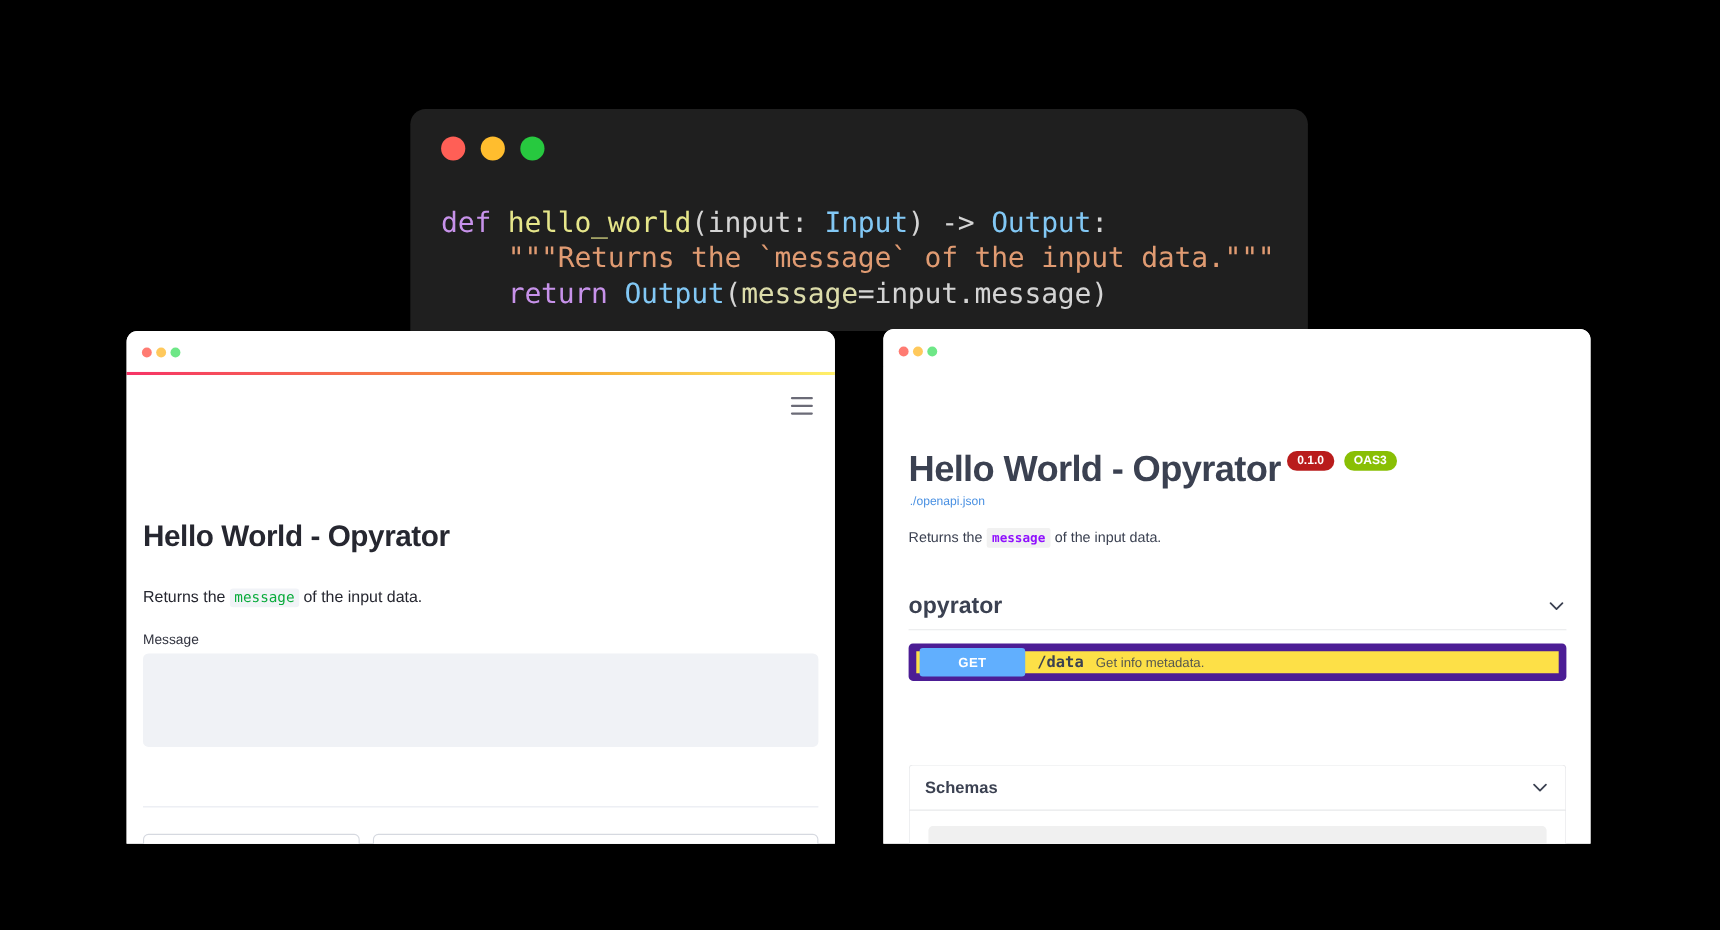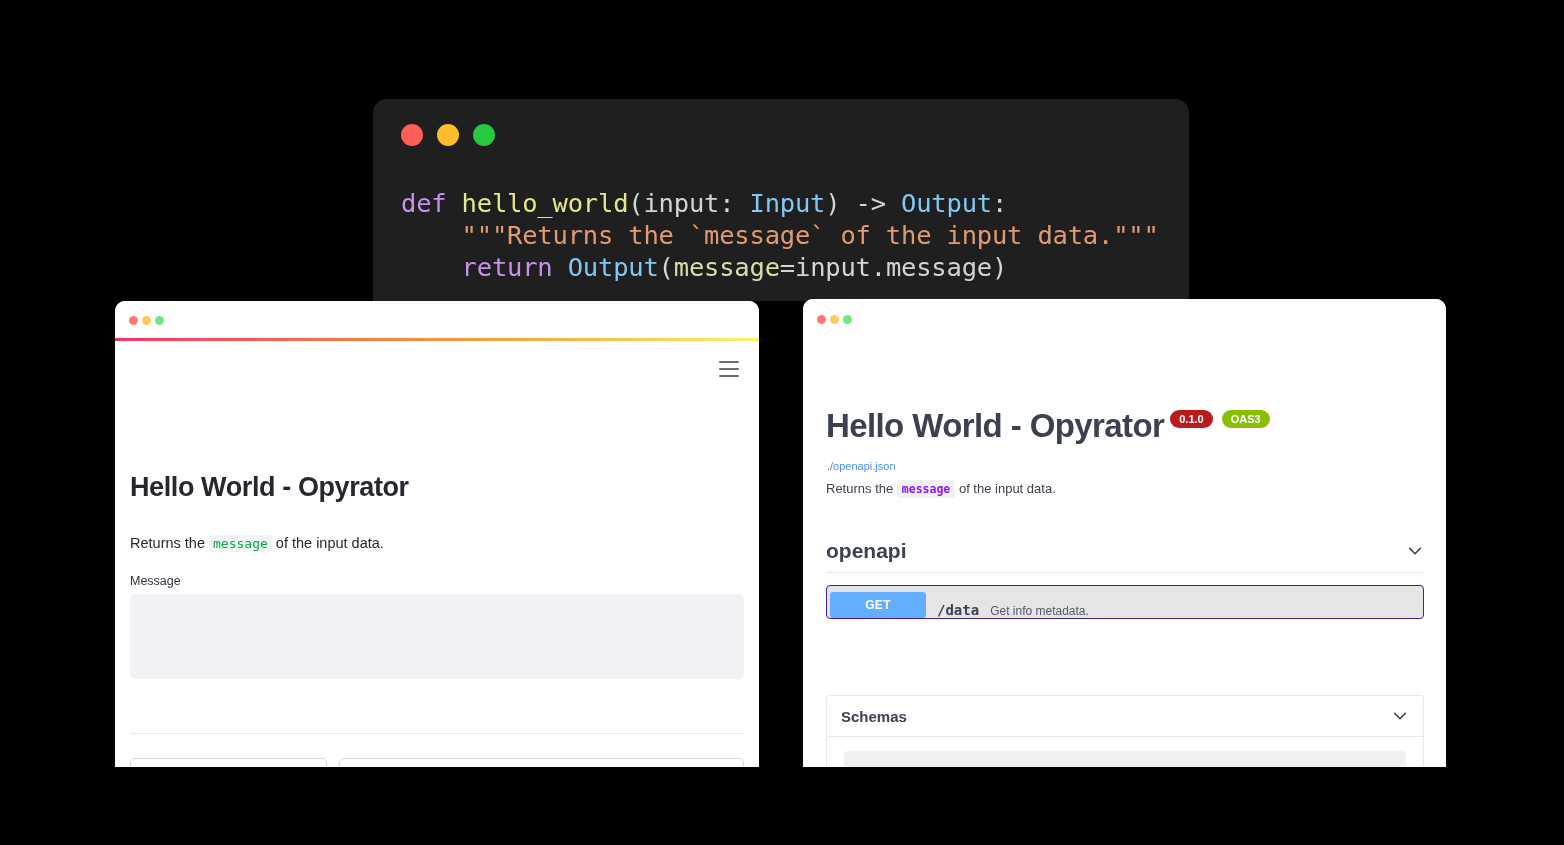--- a/index.html
+++ b/index.html
@@ -270,21 +270,20 @@
   .pill.version { background: #b91c1c; }
   .pill.oas     { background: #89bf04; margin-left: 9px; }
 
   #openapi-link {
     position: absolute;
     left: 24px;
     top: 117px;
     font-size: 11px;
     color: #4990e2;
     text-decoration: none;
-    margin-top: 10px;
   }
 
   #swagger-desc {
     position: absolute;
     left: 23px;
     top: 148px;
     font-size: 13px;
     color: #3b4151;
   }
   .code-purple {
@@ -329,23 +328,22 @@
     border-radius: 4px;
     margin-top: 12px;
     height: 34px;
     cursor: pointer;
   }
   .op-block.post {
     background: #e8f6f0;
     border: 1px solid #49cc90;
   }
   .op-block.get {
-    background: #e5e5e5;
-    border: 1px solid #4c1d95;
-    align-items: flex-end;
+    background: #fde047;
+    border: 7px solid #4c1d95;
   }
   .verb {
     width: 96px;
     height: 26px;
     margin-left: 3px;
     border-radius: 3px;
     color: #ffffff;
     font-size: 12px;
     font-weight: 700;
     display: flex;
@@ -480,21 +478,21 @@
         <span class="pill version">0.1.0</span>
         <span class="pill oas">OAS3</span>
       </div>
 
       <a id="openapi-link" href="#">./openapi.json</a>
 
       <p id="swagger-desc"><span>Returns the </span><span class="code-purple">message</span><span> of the input data.</span></p>
 
       <div id="default-section">
         <div id="default-header">
-          <span id="default-label">openapi</span>
+          <span id="default-label">opyrator</span>
           <span class="chev">
             <svg viewBox="0 0 20 20" width="18" height="18" aria-hidden="true">
               <path d="M4 7 L10 13 L16 7" fill="none" stroke="#3b4151" stroke-width="1.8" stroke-linecap="round" stroke-linejoin="round"></path>
             </svg>
           </span>
         </div>
 
 
         <div class="op-block get">
           <span class="verb get">GET</span>

